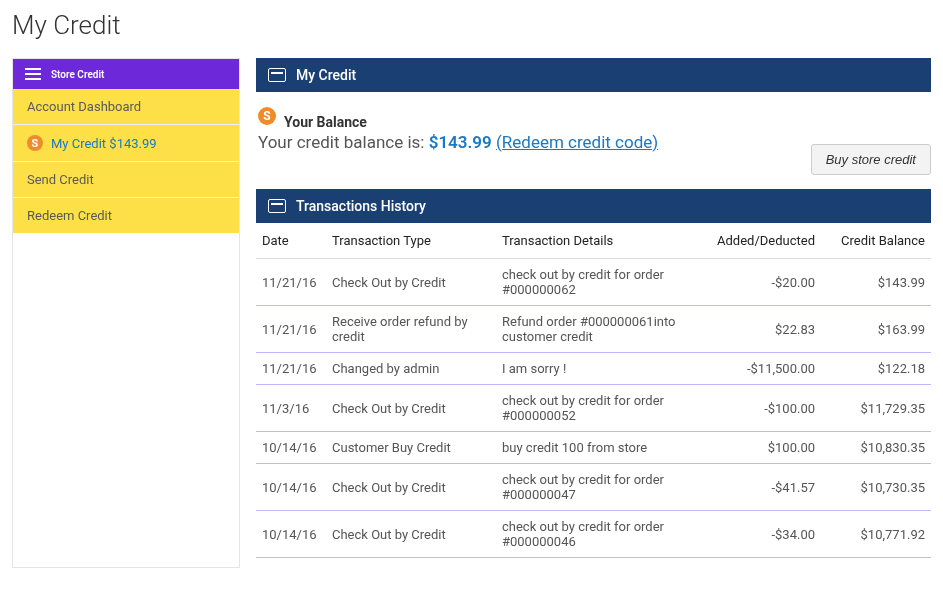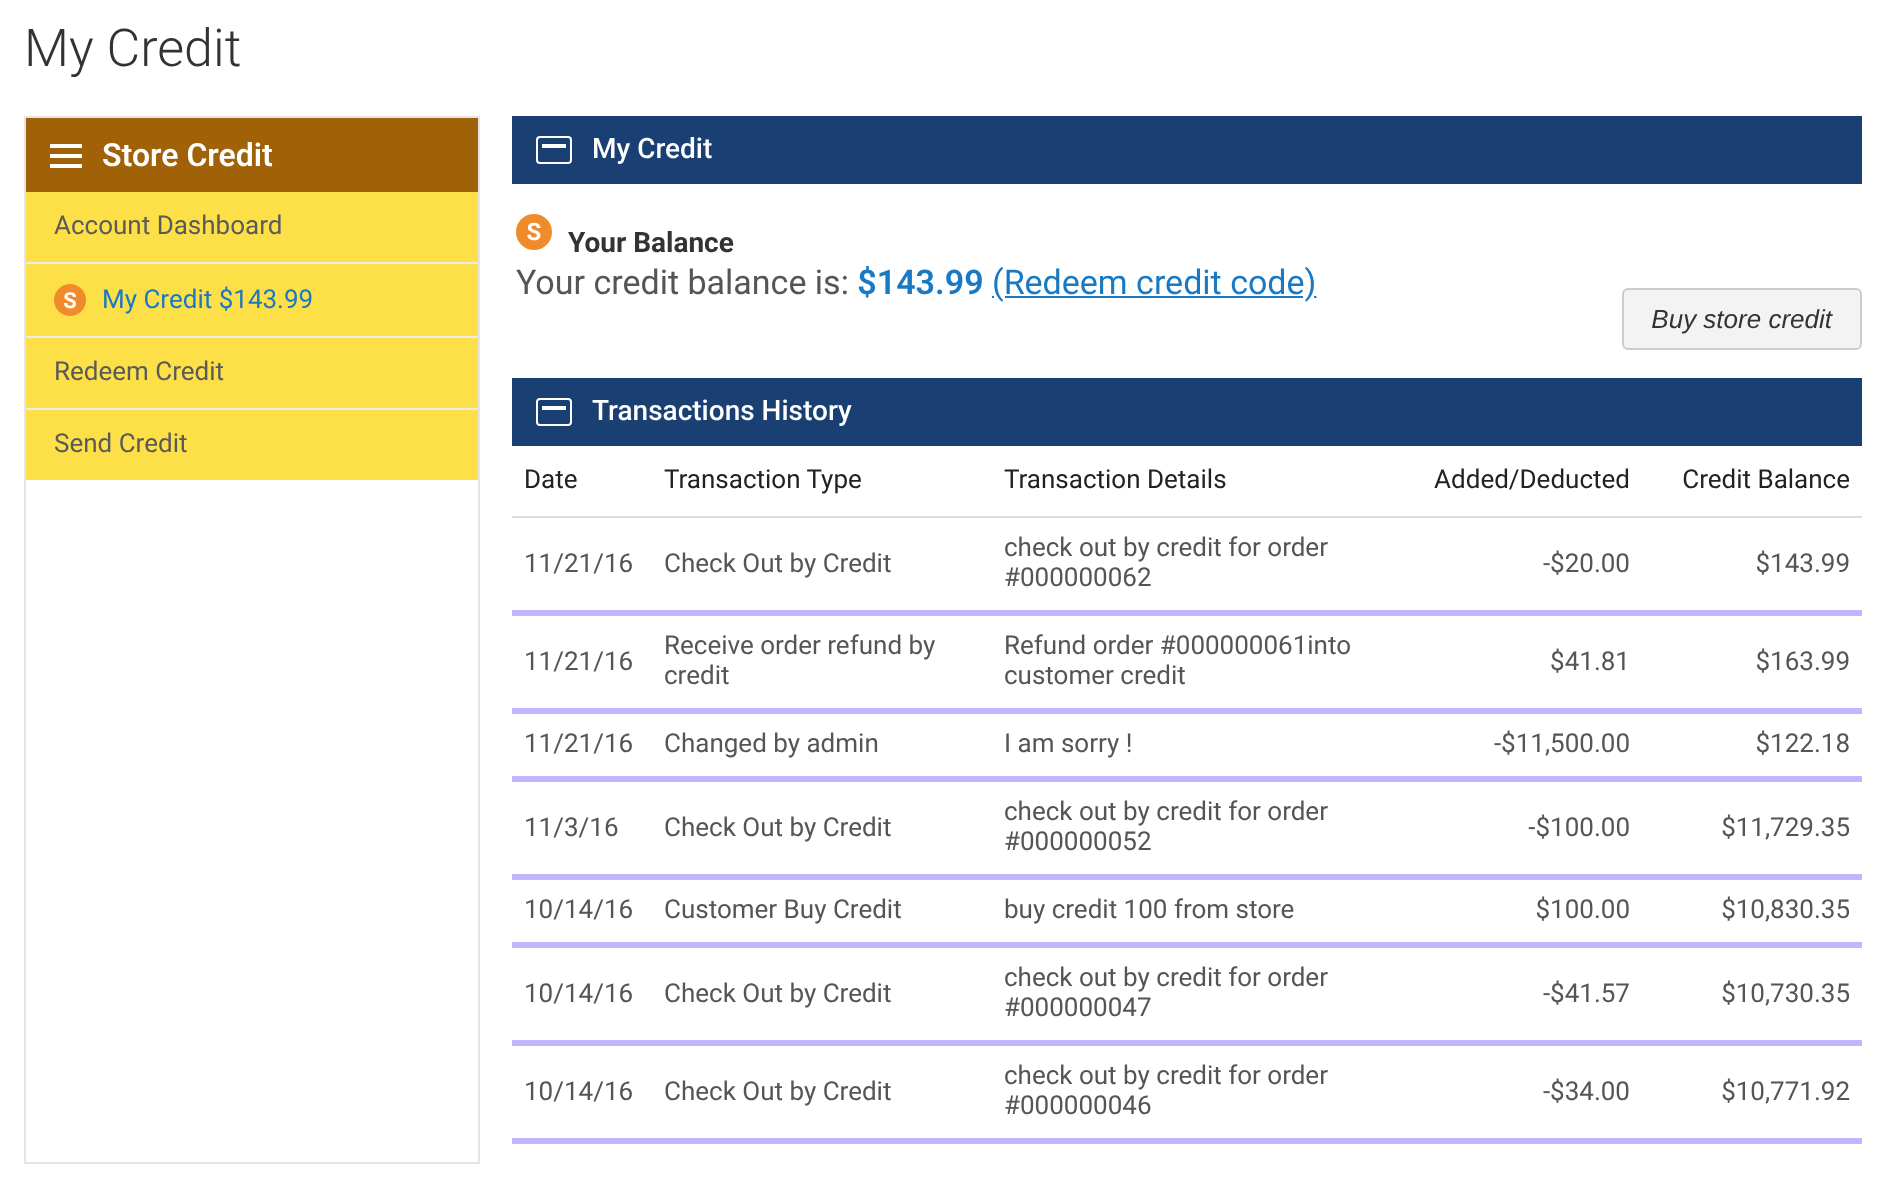--- a/index.html
+++ b/index.html
@@ -13,23 +13,23 @@
   }
   h1.page-title {
     font-size: 26px;
     font-weight: 300;
     color: #333;
     margin: 0 0 18px 0;
   }
   .layout { display: flex; gap: 16px; }
   .sidebar { width: 228px; flex: 0 0 228px; border:1px solid #e5e5e5; background:#fff;}
   .sidebar-header {
-    background: #a16207;
+    background: #6d28d9;
     color: #fff;
-    font-size: 16px;
+    font-size: 10px;
     font-weight: 600;
     padding: 9px 12px;
     display: flex; align-items: center; gap: 10px;
   }
   .sidebar-item {
     display: flex; align-items: center; gap: 8px;
     padding: 10px 14px;
     font-size: 13px;
     color: #5a5a5a;
     border-bottom: 1px solid #eee;
@@ -80,21 +80,21 @@
     padding:7px 14px; font-size:13px; color:#333; cursor:pointer;font-style:italic;
   }
 
   table { width:100%; border-collapse: collapse; }
   thead th {
     text-align:left; font-size:13px; font-weight:400; color:#222;
     padding:10px 6px; border-bottom:1px solid #ddd;
   }
   tbody td {
     font-size:13px; color:#555;
-    padding:8px 6px; border-bottom:3px solid #c4b5fd;
+    padding:8px 6px; border-bottom:1px solid #c4b5fd;
   }
   th.col-amount, td.col-amount,
   th.col-balance, td.col-balance { text-align:right; }
 </style>
 </head>
 <body>
 
 <h1 class="page-title">My Credit</h1>
 
 <div class="layout">
@@ -109,24 +109,24 @@
       <span>Store Credit</span>
     </div>
     <div class="sidebar-item">
       <span>Account Dashboard</span>
     </div>
     <div class="sidebar-item active">
       <span class="coin-icon">S</span>
       <span>My Credit $143.99</span>
     </div>
     <div class="sidebar-item">
+      <span>Send Credit</span>
+    </div>
+    <div class="sidebar-item">
       <span>Redeem Credit</span>
-    </div>
-    <div class="sidebar-item">
-      <span>Send Credit</span>
     </div>
   </div>
 
   <div class="main">
 
     <div class="card">
       <div class="card-header">
         <span class="card-icon-box"></span>
         <span>My Credit</span>
       </div>
@@ -164,21 +164,21 @@
               <td>11/21/16</td>
               <td>Check Out by Credit</td>
               <td>check out by credit for order #000000062</td>
               <td class="col-amount">-$20.00</td>
               <td class="col-balance">$143.99</td>
             </tr>
             <tr>
               <td>11/21/16</td>
               <td>Receive order refund by credit</td>
               <td>Refund order #000000061into customer credit</td>
-              <td class="col-amount">$41.81</td>
+              <td class="col-amount">$22.83</td>
               <td class="col-balance">$163.99</td>
             </tr>
             <tr>
               <td>11/21/16</td>
               <td>Changed by admin</td>
               <td>I am sorry !</td>
               <td class="col-amount">-$11,500.00</td>
               <td class="col-balance">$122.18</td>
             </tr>
             <tr>

